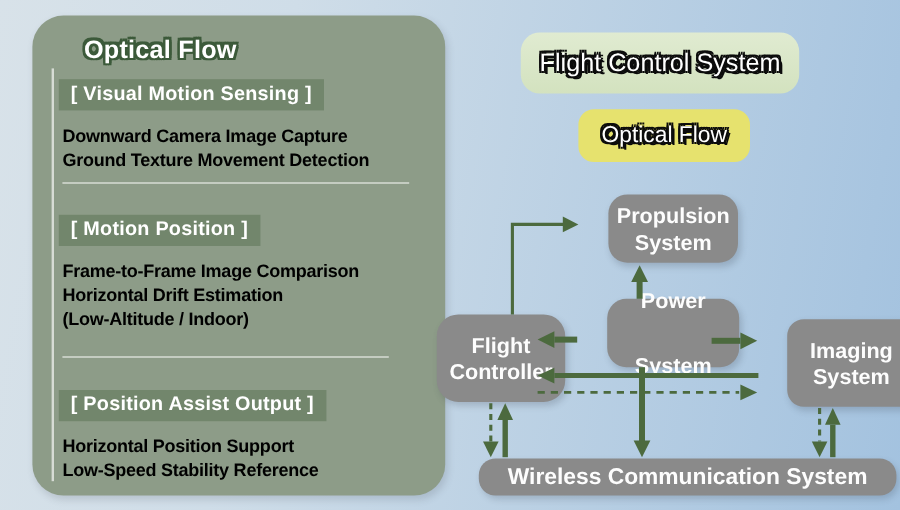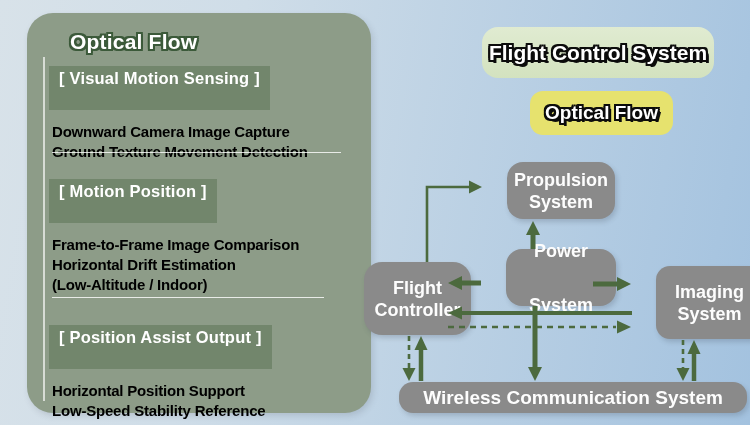--- a/index.html
+++ b/index.html
@@ -20,35 +20,35 @@
     text-shadow:-2px -2px 0 #3c5a3a,-2px 0 0 #3c5a3a,-2px 2px 0 #3c5a3a,
       0 -2px 0 #3c5a3a,0 2px 0 #3c5a3a,2px -2px 0 #3c5a3a,2px 0 0 #3c5a3a,2px 2px 0 #3c5a3a;
   }
   .panel-rule{
     position:absolute; left:16px; top:44px; width:2px; height:344px;
     background:rgba(255,255,255,.65);
   }
   .sec{position:absolute; left:22px;}
   .sec-header{
     display:inline-block; background:#72866c; color:#fff; font-weight:700;
-    font-size:16.5px; padding:3px 10px 22px 10px; letter-spacing:.2px;
+    font-size:16.5px; padding:3px 10px 4px 10px; letter-spacing:.2px;
     white-space:nowrap;
   }
   .sec-lines{margin:12px 0 0 3px;}
   .sec-line{
     color:#000000; font-weight:700; font-size:15px; line-height:20px;
     letter-spacing:-.2px; white-space:nowrap;
   }
   .divider{
     position:absolute; left:25px; height:1px; background:rgba(255,255,255,.8);
   }
   
   .badge{
     position:absolute; display:flex; align-items:center; justify-content:center;
-    font-weight:700; color:#fff; white-space:nowrap;margin-left:48px;
+    font-weight:400; color:#fff; white-space:nowrap;
   }
   .outline-black{
     text-shadow:-2px -2px 0 #0c0c0c,-2px 0 0 #0c0c0c,-2px 2px 0 #0c0c0c,
       0 -2px 0 #0c0c0c,0 2px 0 #0c0c0c,2px -2px 0 #0c0c0c,2px 0 0 #0c0c0c,
       2px 2px 0 #0c0c0c,3px 3px 0 #0c0c0c;
   }
   .badge-title{
     left:434px; top:27px; width:232px; height:51px; border-radius:16px;
     background:linear-gradient(180deg,#e0ebd1,#d3e2bf); font-size:21px;
   }

